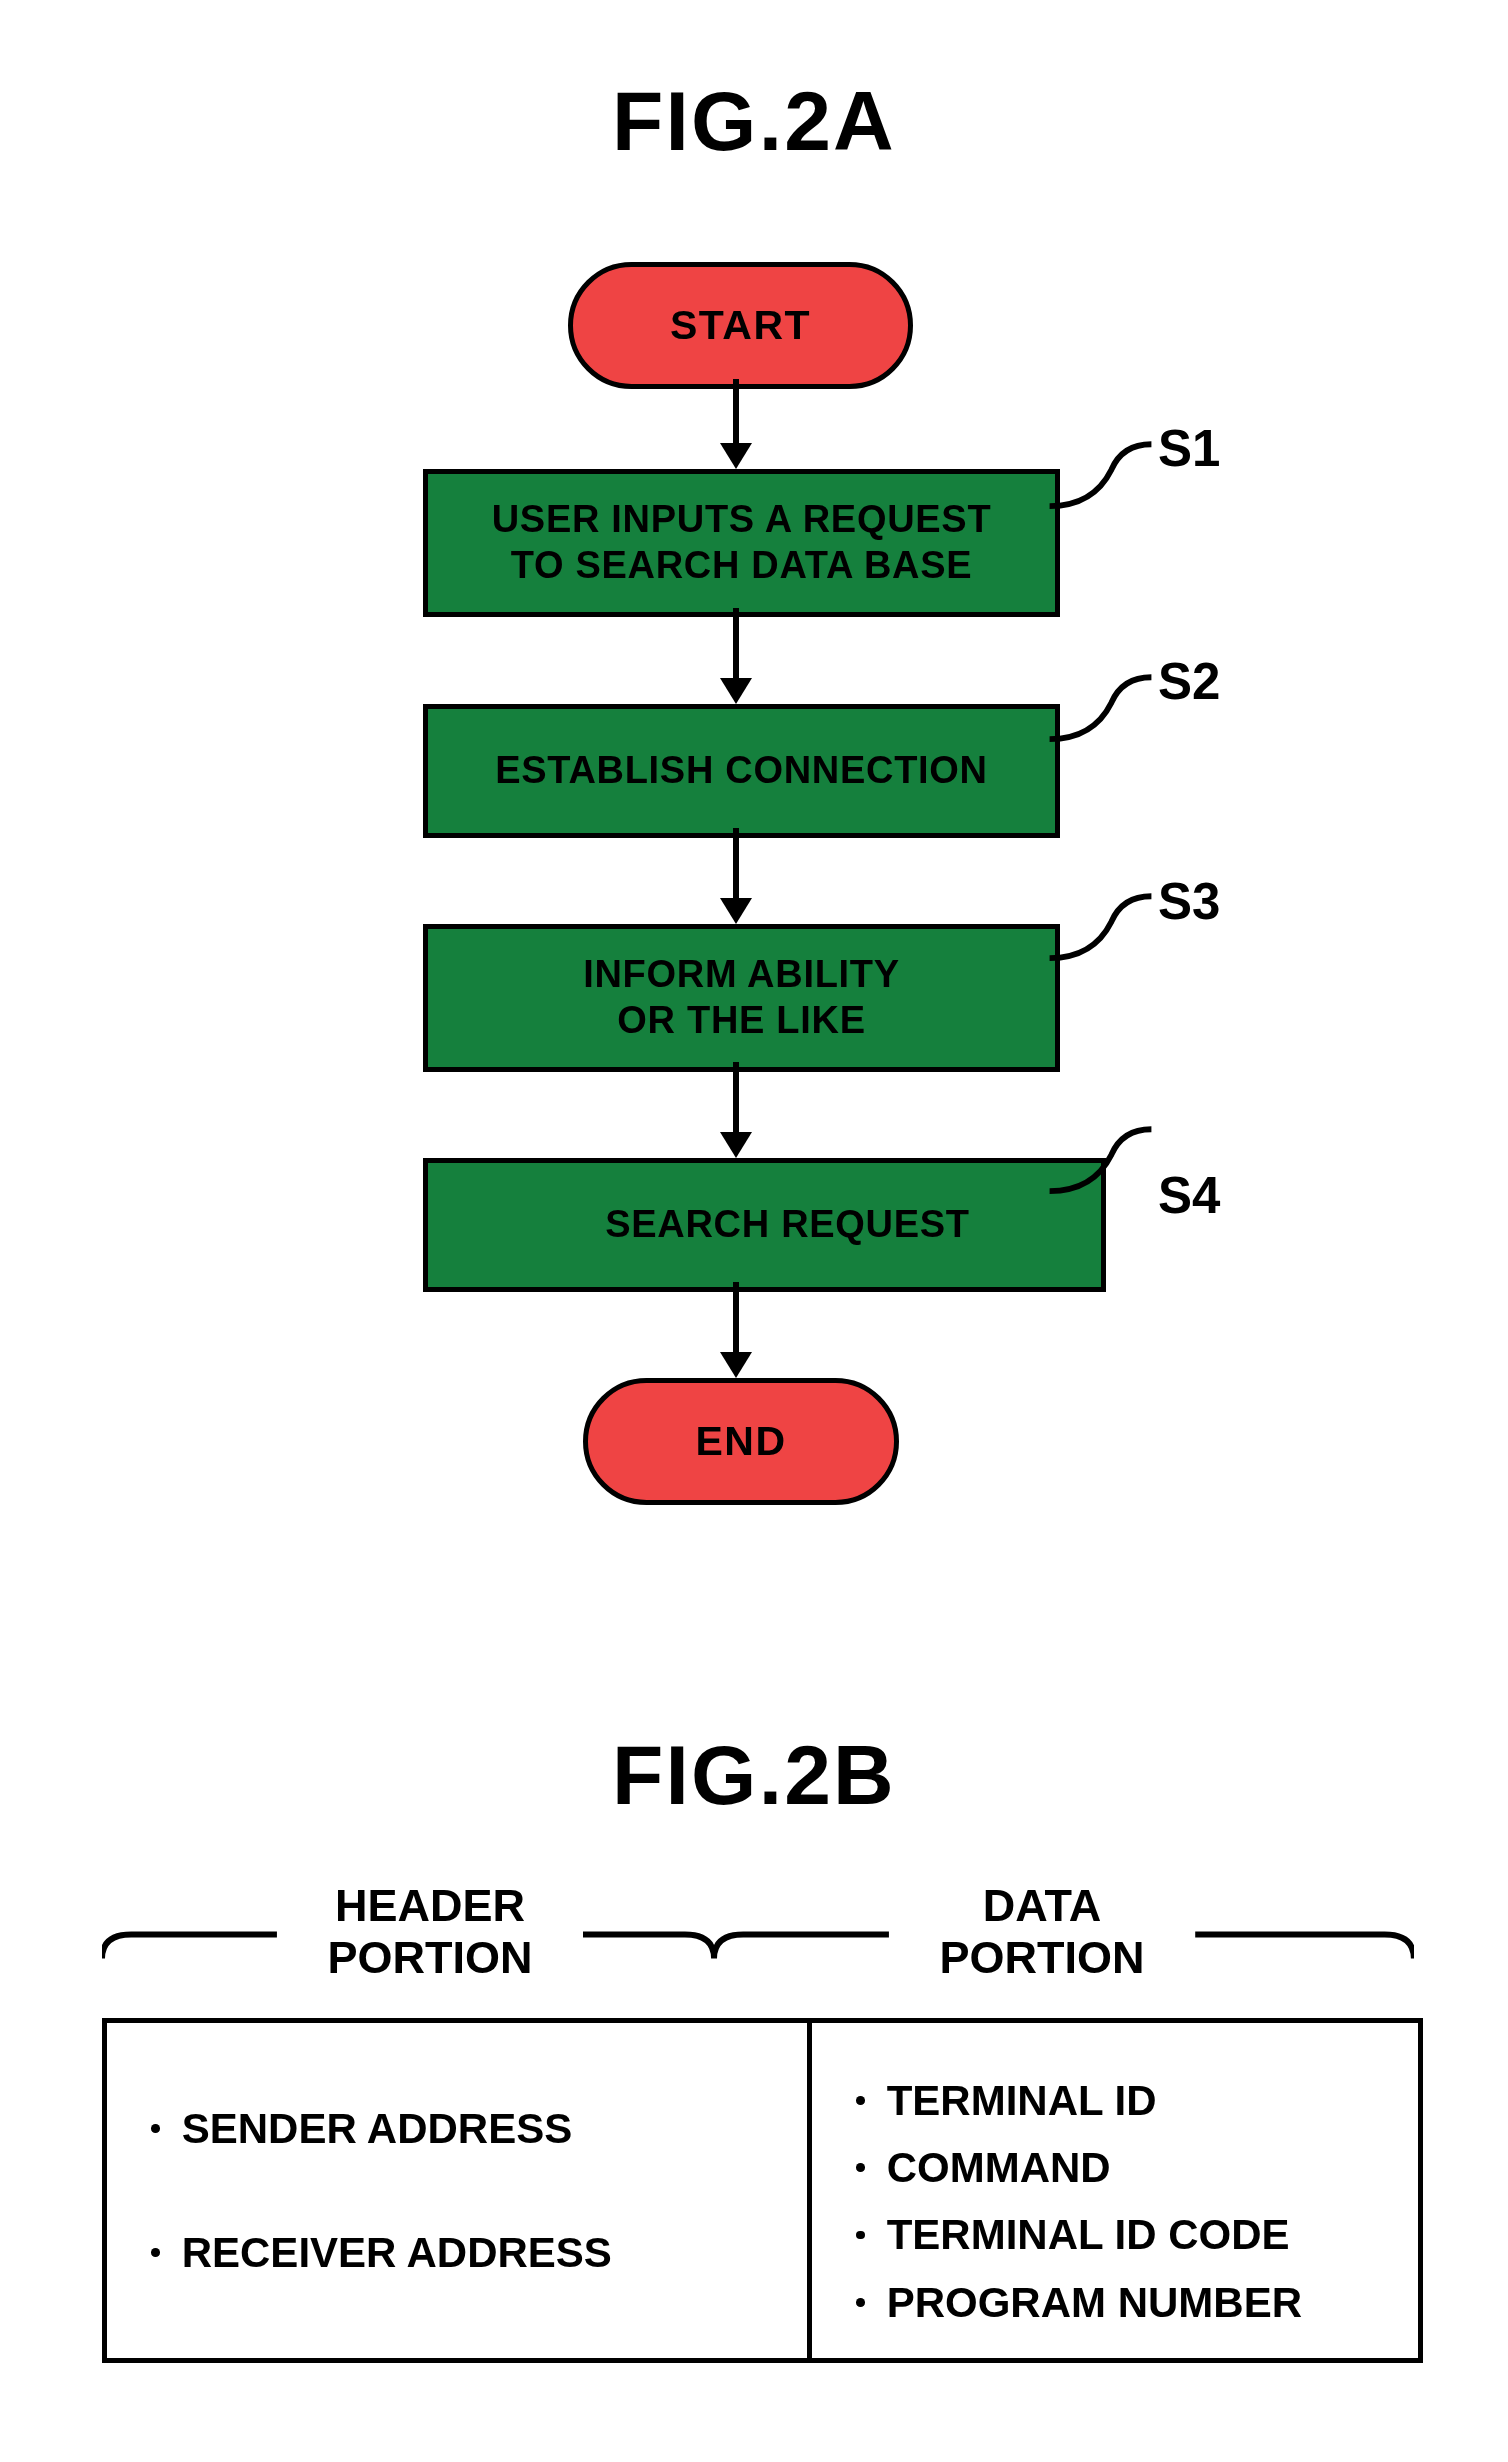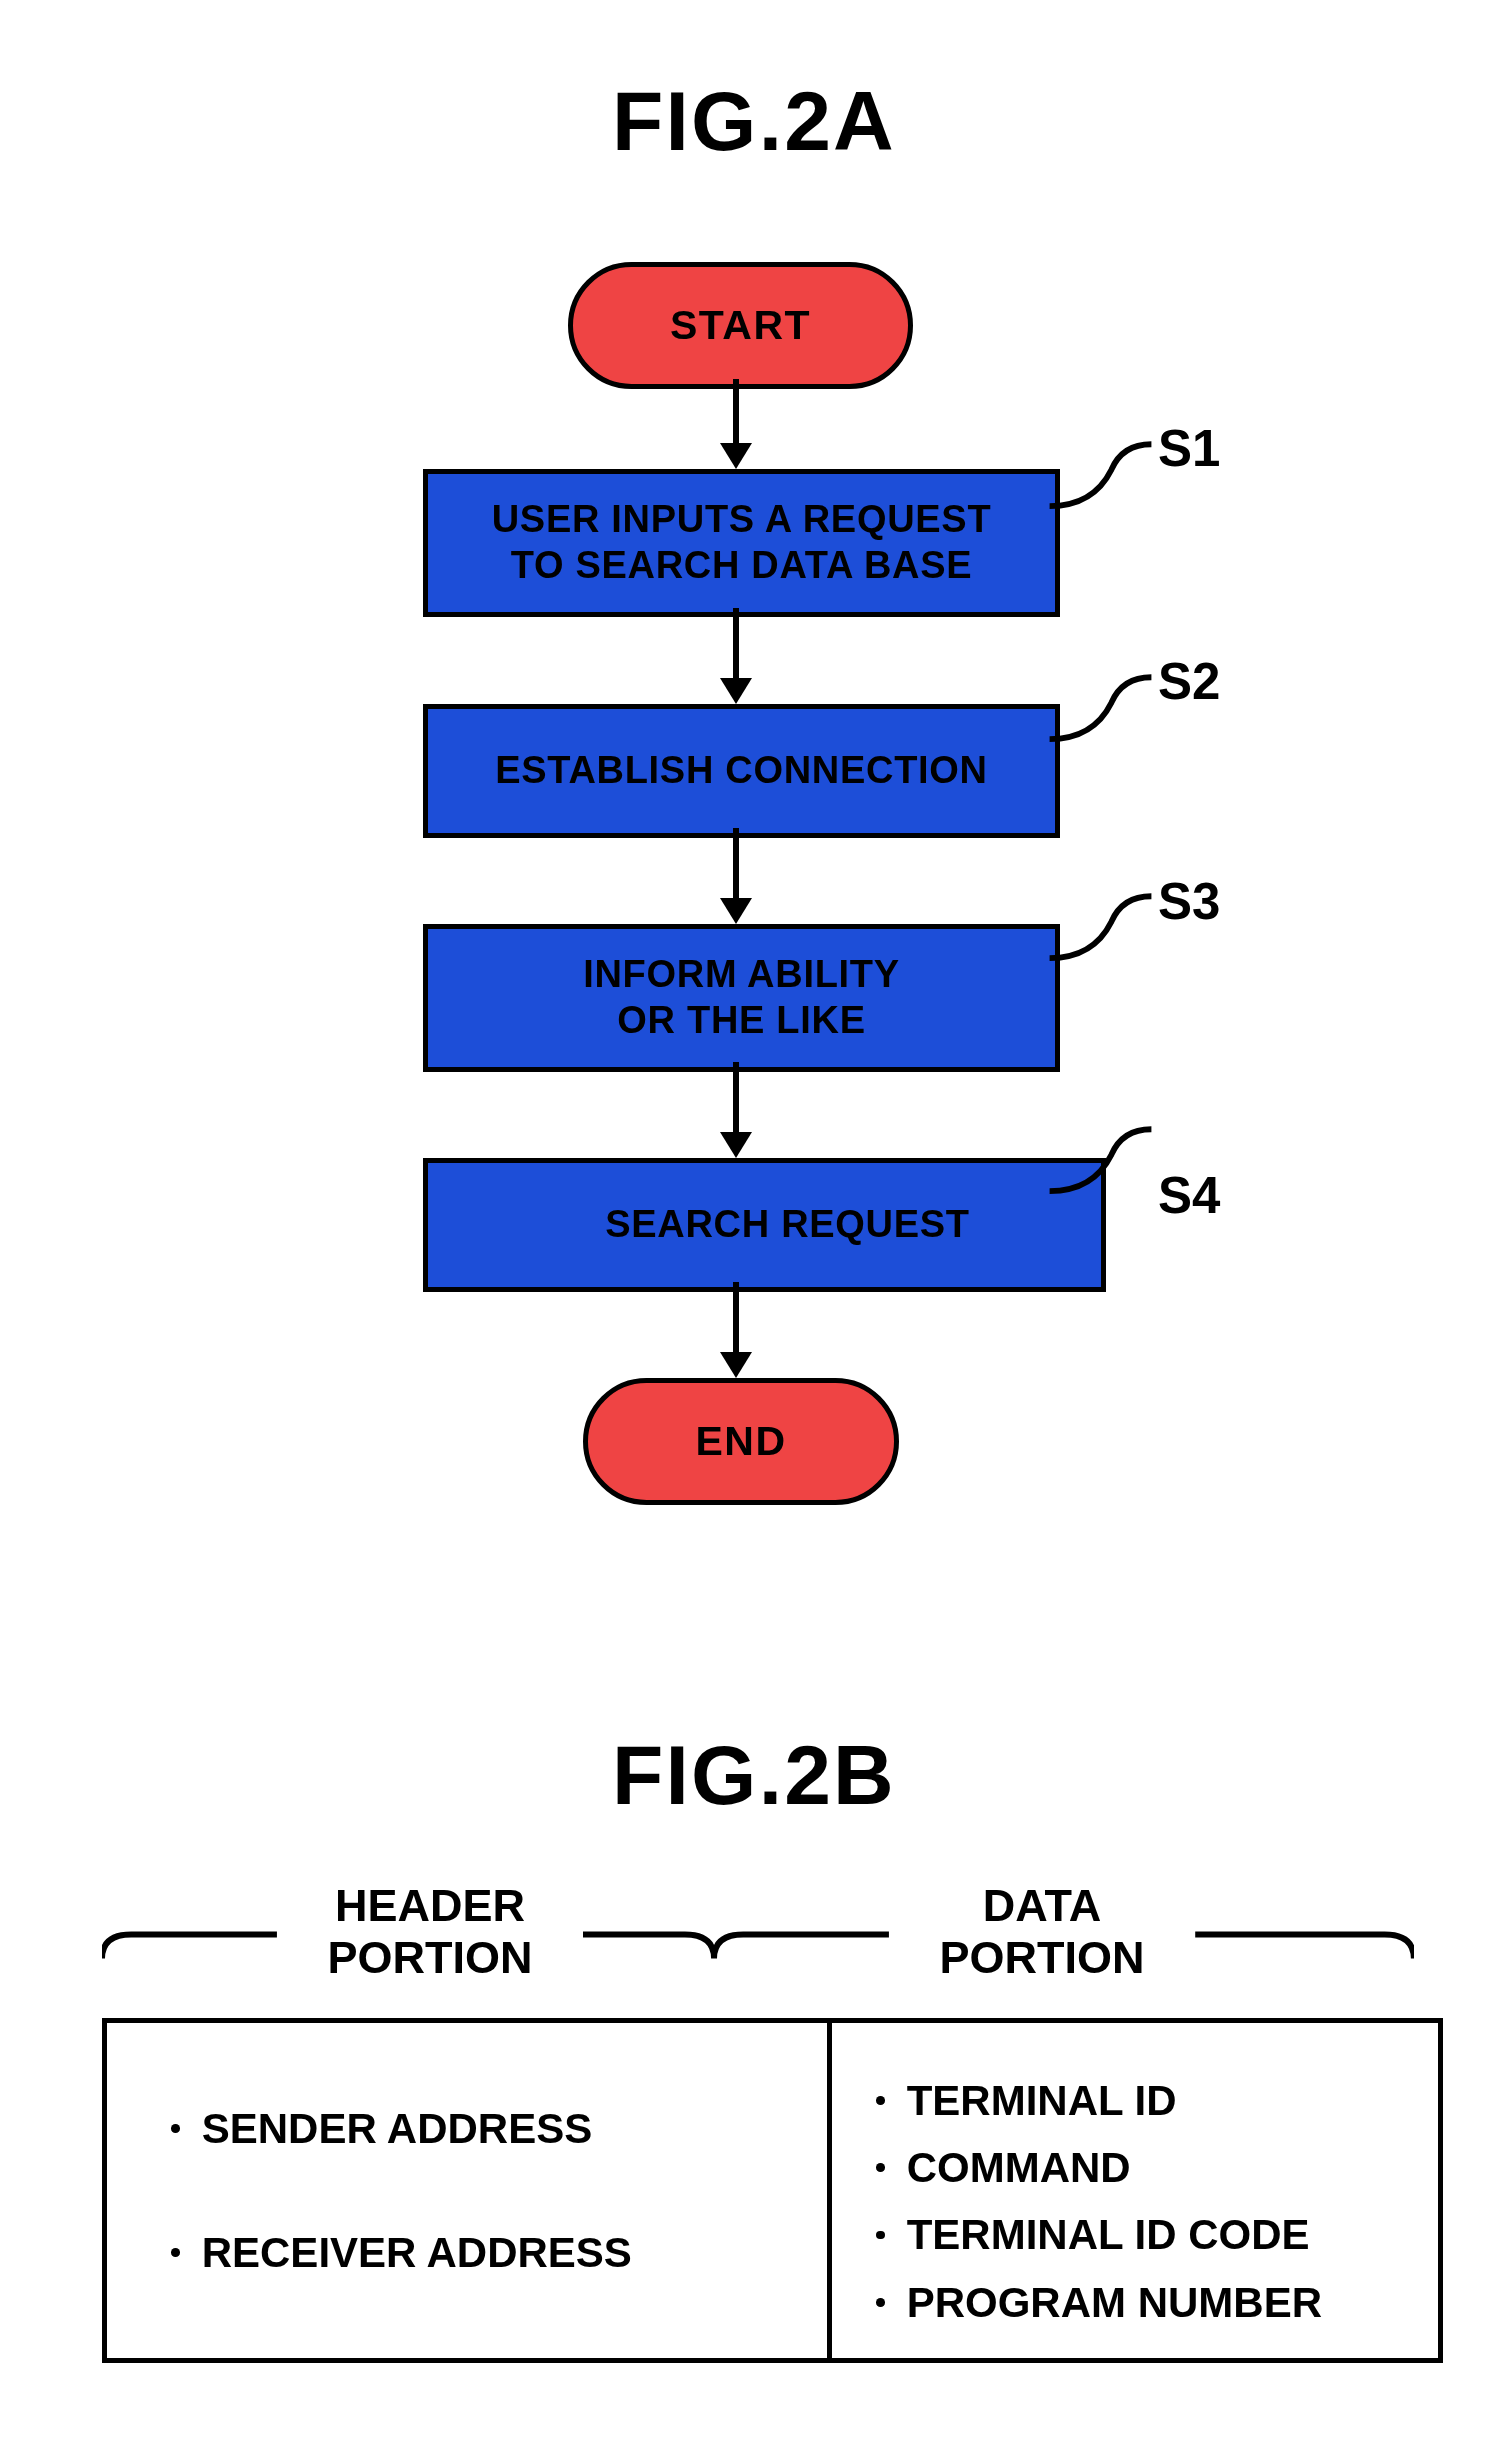--- a/index.html
+++ b/index.html
@@ -43,21 +43,21 @@
     text-align: center;
     display: flex;
     align-items: center;
     justify-content: center;
     font-weight: 700;
     font-size: 41px;
     letter-spacing: 1.5px;
   }
   .proc {
     position: absolute;
-    background: #1d4ed8;
+    background: #15803d;
     border: 5.8px solid #000;
     display: flex;
     align-items: center;
     justify-content: center;
     flex-direction: column;
     text-align: center;
     font-weight: 700;
     font-size: 38px;
     line-height: 1.2;
     letter-spacing: 0.7px;
@@ -79,21 +79,20 @@
     border-left: 16px solid transparent;
     border-right: 16px solid transparent;
     border-top: 26px solid #000;
   }
 
   
   .packet {
     position: absolute;
     border: 5.8px solid #000;
     display: flex;
-    padding-left: 20px;
   }
   .packet .col {
     padding: 44px 44px;
     font-weight: 700;
     font-size: 42px;
     line-height: 1.6;
   }
   .packet .col:first-child {
     border-right: 5.8px solid #000;
   }

